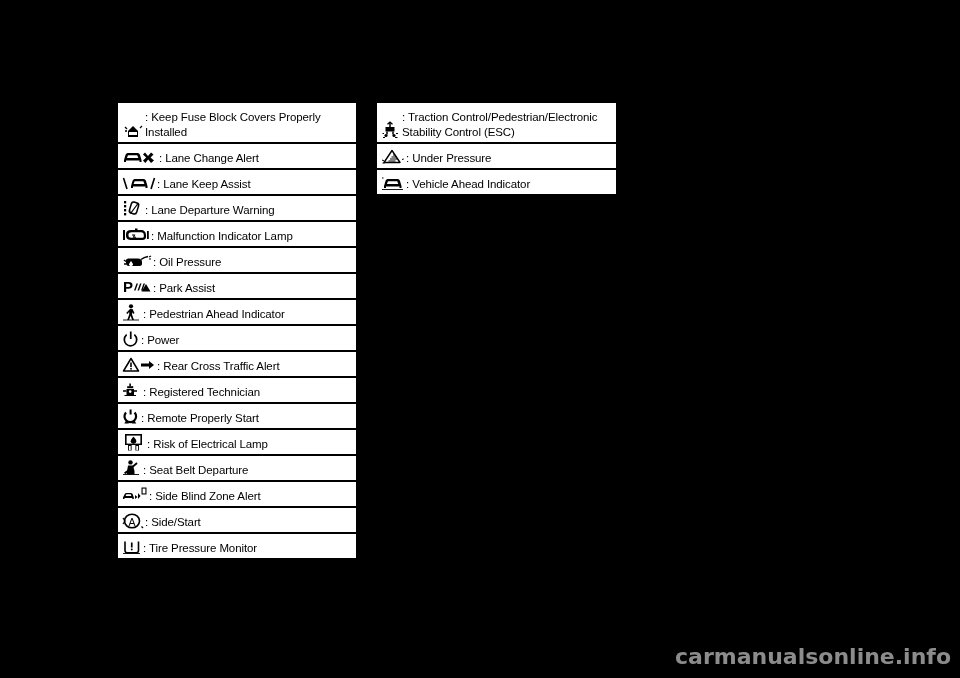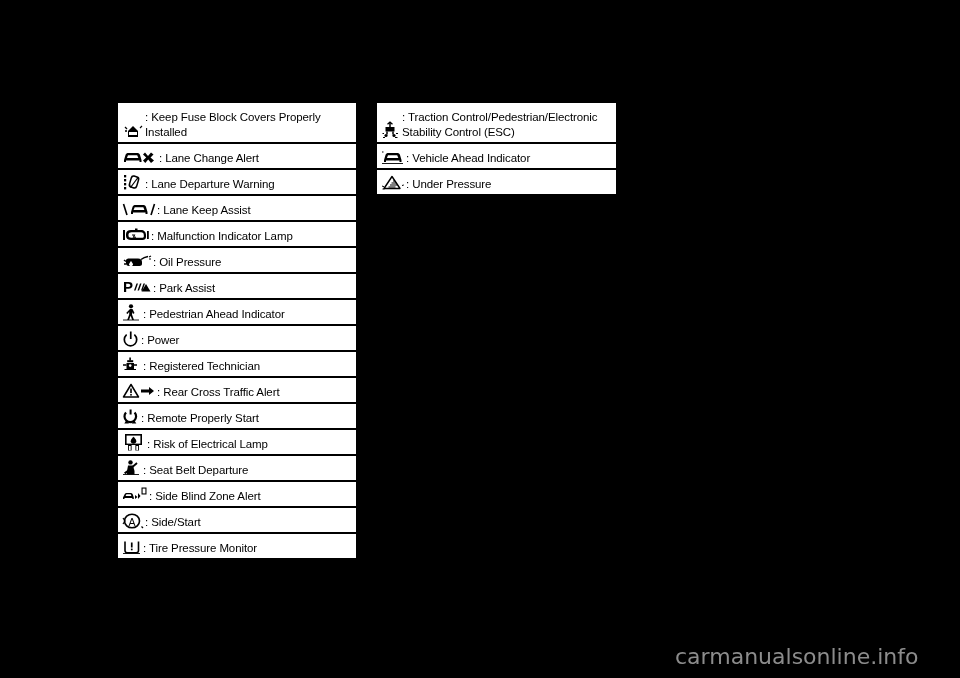--- a/index.html
+++ b/index.html
@@ -71,21 +71,21 @@
   .lbl {
     display: inline;
   }
 
   .watermark {
     position: absolute;
     left: 675px;
     top: 644px;
     font-family: "DejaVu Sans", sans-serif;
     font-size: 22px;
-    font-weight: normal;
+    font-weight: bold;
     color: #8c8c8c;
     letter-spacing: 0px;
     white-space: nowrap;
   }
 </style>
 </head>
 <body>
 
 <div class="page">
 
@@ -114,20 +114,35 @@
         <span class="ico">
           <svg width="36" height="17" viewBox="0 0 36 17">
             <path d="M2,11 L3.5,6 C4,4.6 5,4 6.5,4 L15,4 C16.5,4 17.5,4.6 18,6 L19.5,11 L19.5,13 L17.5,13 L17.5,11.5 L4,11.5 L4,13 L2,13 Z" fill="#000"></path>
             <path d="M6,6.2 L15.2,6.2 L16.3,9 L4.9,9 Z" fill="#fff"></path>
             <path d="M23,3.5 L26,7 L29,3.5 L31.5,5.5 L28.5,8.5 L32,11.5 L29,14 L26.2,10.6 L23.3,14 L21,11.5 L24.2,8.5 L21,5.5 Z" fill="#000"></path>
           </svg>
         </span>
         <span class="rowtext">
           <span>:</span>
           <span class="lbl"> Lane Change Alert</span>
+        </span>
+      </div>
+
+      <div class="row">
+        <span class="ico">
+          <svg width="34" height="17" viewBox="0 0 34 17">
+            <path d="M5,14 L1.5,3" stroke="#000" stroke-width="1.6"></path>
+            <path d="M29,14 L32.5,3" stroke="#000" stroke-width="1.6"></path>
+            <path d="M9,11 L10.5,6 C11,4.6 12,4 13.5,4 L21,4 C22.5,4 23.5,4.6 24,6 L25.5,11 L25.5,13 L23.5,13 L23.5,11.5 L11,11.5 L11,13 L9,13 Z" fill="#000"></path>
+            <path d="M12.7,6.2 L21.3,6.2 L22.4,9 L11.6,9 Z" fill="#fff"></path>
+          </svg>
+        </span>
+        <span class="rowtext">
+          <span>:</span>
+          <span class="lbl"> Lane Keep Assist</span>
         </span>
       </div>
 
       <div class="row">
         <span class="ico">
           <svg width="22" height="19" viewBox="0 0 22 19">
             <rect x="2" y="2" width="2.2" height="2.4" fill="#000"></rect>
             <rect x="2" y="6" width="2.2" height="2.4" fill="#000"></rect>
             <rect x="2" y="10" width="2.2" height="2.4" fill="#000"></rect>
             <rect x="2" y="14" width="2.2" height="2.4" fill="#000"></rect>
@@ -139,35 +154,20 @@
           </svg>
         </span>
         <span class="rowtext">
           <span>:</span>
           <span class="lbl"> Lane Departure Warning</span>
         </span>
       </div>
 
       <div class="row">
         <span class="ico">
-          <svg width="34" height="17" viewBox="0 0 34 17">
-            <path d="M5,14 L1.5,3" stroke="#000" stroke-width="1.6"></path>
-            <path d="M29,14 L32.5,3" stroke="#000" stroke-width="1.6"></path>
-            <path d="M9,11 L10.5,6 C11,4.6 12,4 13.5,4 L21,4 C22.5,4 23.5,4.6 24,6 L25.5,11 L25.5,13 L23.5,13 L23.5,11.5 L11,11.5 L11,13 L9,13 Z" fill="#000"></path>
-            <path d="M12.7,6.2 L21.3,6.2 L22.4,9 L11.6,9 Z" fill="#fff"></path>
-          </svg>
-        </span>
-        <span class="rowtext">
-          <span>:</span>
-          <span class="lbl"> Lane Keep Assist</span>
-        </span>
-      </div>
-
-      <div class="row">
-        <span class="ico">
           <svg width="28" height="18" viewBox="0 0 28 18">
             <rect x="1" y="4" width="2" height="10" fill="#000"></rect>
             <path d="M4,8 C4,5.5 6,4 9,4 L13,4 L13,2.5 L15.5,2.5 L15.5,4 L19,4 C22,4 24,6 24,9 L24,11 C24,13 22.5,14 20.5,14 L9,14 C6,14 4,12.5 4,10 Z" fill="#000"></path>
             <path d="M6.5,8.5 C6.5,7 8,6.3 9.6,6.3 L19,6.3 C20.8,6.3 21.8,7.4 21.8,9 L21.8,10.4 C21.8,11.4 21,11.8 19.8,11.8 L9.3,11.8 C7.4,11.8 6.5,11 6.5,9.8 Z" fill="#fff"></path>
             <rect x="25" y="5" width="1.8" height="8" fill="#000"></rect>
             <path d="M10,9 L12.5,9 L11.5,11.2 L14,11.2" stroke="#000" stroke-width="1.1" fill="none"></path>
           </svg>
         </span>
         <span class="rowtext">
           <span>:</span>
@@ -231,48 +231,48 @@
           </svg>
         </span>
         <span class="rowtext">
           <span>:</span>
           <span class="lbl"> Power</span>
         </span>
       </div>
 
       <div class="row">
         <span class="ico">
+          <svg width="34" height="18" viewBox="0 0 34 18">
+            <path d="M9,2.5 L16.5,15 L1.5,15 Z" fill="none" stroke="#000" stroke-width="1.5" stroke-linejoin="round"></path>
+            <rect x="8.2" y="6.5" width="1.6" height="4.6" fill="#000"></rect>
+            <rect x="8.2" y="12" width="1.6" height="1.6" fill="#000"></rect>
+            <path d="M19,7.5 L27,7.5 L27,5 L32,9 L27,13 L27,10.5 L19,10.5 Z" fill="#000"></path>
+          </svg>
+        </span>
+        <span class="rowtext">
+          <span>:</span>
+          <span class="lbl"> Rear Cross Traffic Alert</span>
+        </span>
+      </div>
+
+      <div class="row">
+        <span class="ico">
           <svg width="20" height="18" viewBox="0 0 20 18">
             <rect x="7.3" y="1.5" width="1.6" height="3" fill="#000"></rect>
             <rect x="5.2" y="4.2" width="6" height="2" fill="#000"></rect>
             <path d="M4.5,7 L12,7 L12,13.5 L4.5,13.5 Z" fill="#000"></path>
             <circle cx="8.2" cy="9.6" r="1.3" fill="#fff"></circle>
             <path d="M1,9 L4.5,9" stroke="#000" stroke-width="1.5"></path>
             <path d="M12,9 L15,9" stroke="#000" stroke-width="1.5"></path>
             <path d="M2.5,13.5 L14,13.5" stroke="#000" stroke-width="1"></path>
           </svg>
         </span>
         <span class="rowtext">
           <span>:</span>
           <span class="lbl"> Registered Technician</span>
-        </span>
-      </div>
-
-      <div class="row">
-        <span class="ico">
-          <svg width="34" height="18" viewBox="0 0 34 18">
-            <path d="M9,2.5 L16.5,15 L1.5,15 Z" fill="none" stroke="#000" stroke-width="1.5" stroke-linejoin="round"></path>
-            <rect x="8.2" y="6.5" width="1.6" height="4.6" fill="#000"></rect>
-            <rect x="8.2" y="12" width="1.6" height="1.6" fill="#000"></rect>
-            <path d="M19,7.5 L27,7.5 L27,5 L32,9 L27,13 L27,10.5 L19,10.5 Z" fill="#000"></path>
-          </svg>
-        </span>
-        <span class="rowtext">
-          <span>:</span>
-          <span class="lbl"> Rear Cross Traffic Alert</span>
         </span>
       </div>
 
       <div class="row">
         <span class="ico">
           <svg width="18" height="18" viewBox="0 0 18 18">
             <path d="M4,4.5 A5.8,5.8 0 1,0 12.6,4.5" stroke="#000" stroke-width="2.2" fill="none" stroke-linecap="butt"></path>
             <rect x="7.6" y="1.5" width="2" height="5" fill="#000"></rect>
             <path d="M4.2,12.4 L2.3,15.5 L7,15.5 Z" fill="#000"></path>
             <path d="M12.4,12.4 L14.3,15.5 L9.6,15.5 Z" fill="#000"></path>
@@ -386,48 +386,48 @@
           </svg>
         </span>
         <span class="rowtext">
           <span>:</span>
           <span class="lbl"> Traction Control/Pedestrian/Electronic Stability Control (ESC)</span>
         </span>
       </div>
 
       <div class="row">
         <span class="ico">
-          <svg width="24" height="17" viewBox="0 0 24 17">
-            <path d="M3,11 L4.5,6 C5,4.6 6,4 7.5,4 L16,4 C17.5,4 18.5,4.6 19,6 L20.5,11 L20.5,13 L18.5,13 L18.5,11.5 L5,11.5 L5,13 L3,13 Z" fill="#000"></path>
-            <path d="M7,6.2 L16.2,6.2 L17.3,9 L5.9,9 Z" fill="#fff"></path>
-            <path d="M1,3 L2.5,3" stroke="#000" stroke-width="1.1"></path>
-            <path d="M1,14.5 L22,14.5" stroke="#000" stroke-width="0.9"></path>
-          </svg>
-        </span>
-        <span class="rowtext">
-          <span>:</span>
-          <span class="lbl"> Vehicle Ahead Indicator</span>
-        </span>
-      </div>
-
-      <div class="row">
-        <span class="ico">
           <svg width="24" height="18" viewBox="0 0 24 18">
             <path d="M11,2.5 L19,14.5 L3,14.5 Z" fill="none" stroke="#000" stroke-width="1.4" stroke-linejoin="round"></path>
             <path d="M7.5,13 L14.5,13 M9,11 L16,11 M10.5,9 L15.5,9 M12,7 L14,7" stroke="#000" stroke-width="1.1"></path>
             <path d="M1,12 L3,12.8" stroke="#000" stroke-width="1"></path>
             <path d="M1.5,15 L3.5,15" stroke="#000" stroke-width="1"></path>
             <path d="M21,11.5 L22.8,11" stroke="#000" stroke-width="1"></path>
           </svg>
         </span>
         <span class="rowtext">
           <span>:</span>
           <span class="lbl"> Under Pressure</span>
         </span>
       </div>
 
+      <div class="row">
+        <span class="ico">
+          <svg width="24" height="17" viewBox="0 0 24 17">
+            <path d="M3,11 L4.5,6 C5,4.6 6,4 7.5,4 L16,4 C17.5,4 18.5,4.6 19,6 L20.5,11 L20.5,13 L18.5,13 L18.5,11.5 L5,11.5 L5,13 L3,13 Z" fill="#000"></path>
+            <path d="M7,6.2 L16.2,6.2 L17.3,9 L5.9,9 Z" fill="#fff"></path>
+            <path d="M1,3 L2.5,3" stroke="#000" stroke-width="1.1"></path>
+            <path d="M1,14.5 L22,14.5" stroke="#000" stroke-width="0.9"></path>
+          </svg>
+        </span>
+        <span class="rowtext">
+          <span>:</span>
+          <span class="lbl"> Vehicle Ahead Indicator</span>
+        </span>
+      </div>
+
     </div>
 
   </div>
 
   <div class="watermark">carmanualsonline.info</div>
 
 </div>
 
 </body></html>

